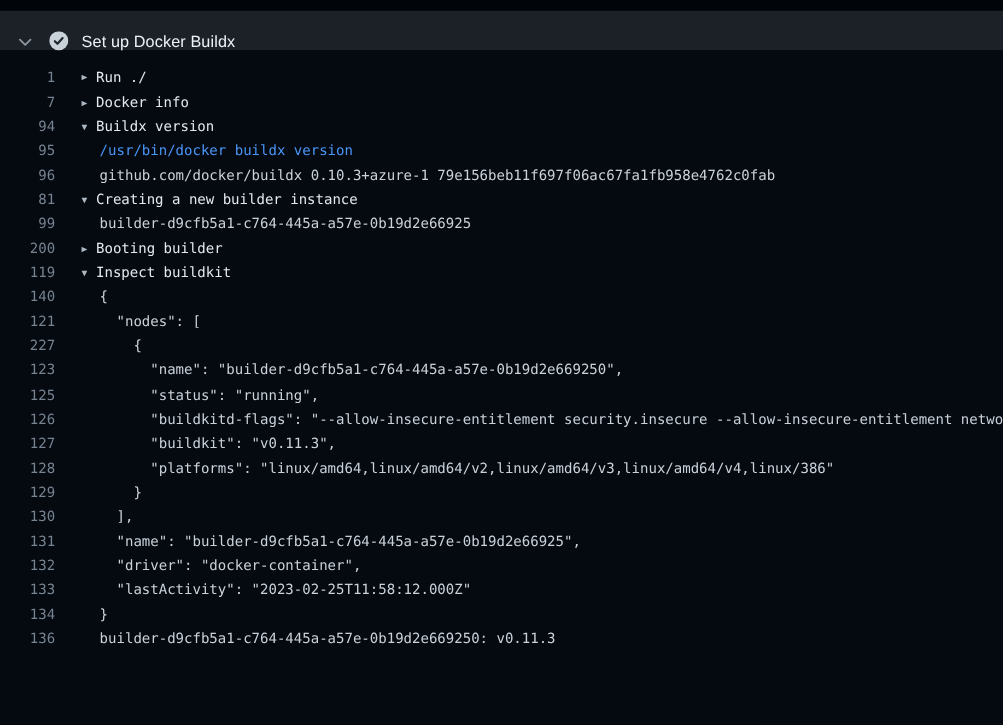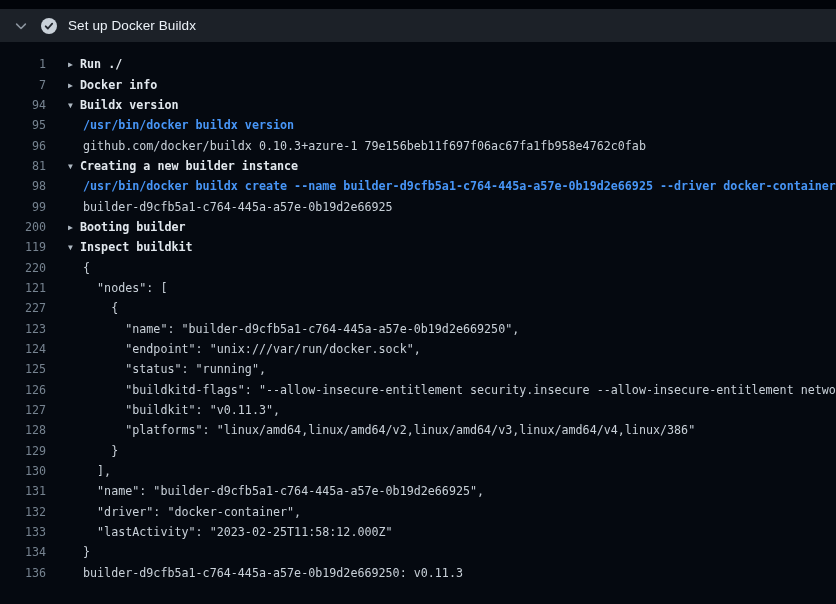--- a/index.html
+++ b/index.html
@@ -17,21 +17,21 @@
   html,body{margin:0;padding:0;}
   body{
     width:836px;height:604px;overflow:hidden;
     background:var(--page-bg);
     font-family:"Liberation Sans", sans-serif;
   }
   .panel{margin-top:9px;}
   .step-header{
     height:33px;
     background:var(--header-bg);
-    display:flex;align-items:center;
+    display:flex;align-items:flex-end;
     padding-left:14px;
     cursor:pointer;
   }
   .chev{flex:none;width:14px;height:14px;margin-right:13px;display:flex;align-items:center;justify-content:center;}
   .status{flex:none;width:16px;height:16px;margin-right:11px;}
   .step-title{
     color:#ecf2f8;font-size:13.5px;font-weight:400;letter-spacing:.1px;
     white-space:nowrap;
   }
   .log{
@@ -47,22 +47,22 @@
     height:20.35px;
     white-space:pre;
   }
   .num{
     flex:none;width:46px;text-align:right;
     color:var(--line-number);
     cursor:pointer;
   }
   .content{margin-left:22px;white-space:pre;color:var(--log-text);}
   .content.indent{padding-left:15px;}
-  .content.cmd{color:var(--accent-command);font-weight:bold;}
-  .content.group{color:var(--group-label);cursor:pointer;font-weight:bold;}
+  .content.cmd{color:var(--accent-command);}
+  .content.group{color:var(--group-label);cursor:pointer;}
   .arrow{
     display:inline-block;width:12px;
     font-size:8px;color:#aeb8c2;
     vertical-align:1px;
   }
 </style>
 </head>
 <body>
 
 <div class="panel">
@@ -100,54 +100,46 @@
   </div>
       <div class="row">
     <span class="num">96</span>
     <span class="content indent">github.com/docker/buildx 0.10.3+azure-1 79e156beb11f697f06ac67fa1fb958e4762c0fab</span>
   </div>
       <div class="row">
     <span class="num">81</span>
     <span class="content group"><span class="arrow">▼</span><span>Creating a new builder instance</span></span>
   </div>
       <div class="row">
-    <span class="num">98</span>
-    <span class="content indent cmd">/usr/bin/docker buildx create --name builder-d9cfb5a1-c764-445a-a57e-0b19d2e66925 --driver docker-container</span>
-  </div>
-      <div class="row">
     <span class="num">99</span>
     <span class="content indent">builder-d9cfb5a1-c764-445a-a57e-0b19d2e66925</span>
   </div>
       <div class="row">
     <span class="num">200</span>
     <span class="content group"><span class="arrow">▶</span><span>Booting builder</span></span>
   </div>
       <div class="row">
     <span class="num">119</span>
     <span class="content group"><span class="arrow">▼</span><span>Inspect buildkit</span></span>
   </div>
       <div class="row">
-    <span class="num">220</span>
+    <span class="num">140</span>
     <span class="content indent">{</span>
   </div>
       <div class="row">
     <span class="num">121</span>
     <span class="content indent">  "nodes": [</span>
   </div>
       <div class="row">
     <span class="num">227</span>
     <span class="content indent">    {</span>
   </div>
       <div class="row">
     <span class="num">123</span>
     <span class="content indent">      "name": "builder-d9cfb5a1-c764-445a-a57e-0b19d2e669250",</span>
-  </div>
-      <div class="row">
-    <span class="num">124</span>
-    <span class="content indent">      "endpoint": "unix:///var/run/docker.sock",</span>
   </div>
       <div class="row">
     <span class="num">125</span>
     <span class="content indent">      "status": "running",</span>
   </div>
       <div class="row">
     <span class="num">126</span>
     <span class="content indent">      "buildkitd-flags": "--allow-insecure-entitlement security.insecure --allow-insecure-entitlement network.host",</span>
   </div>
       <div class="row">

